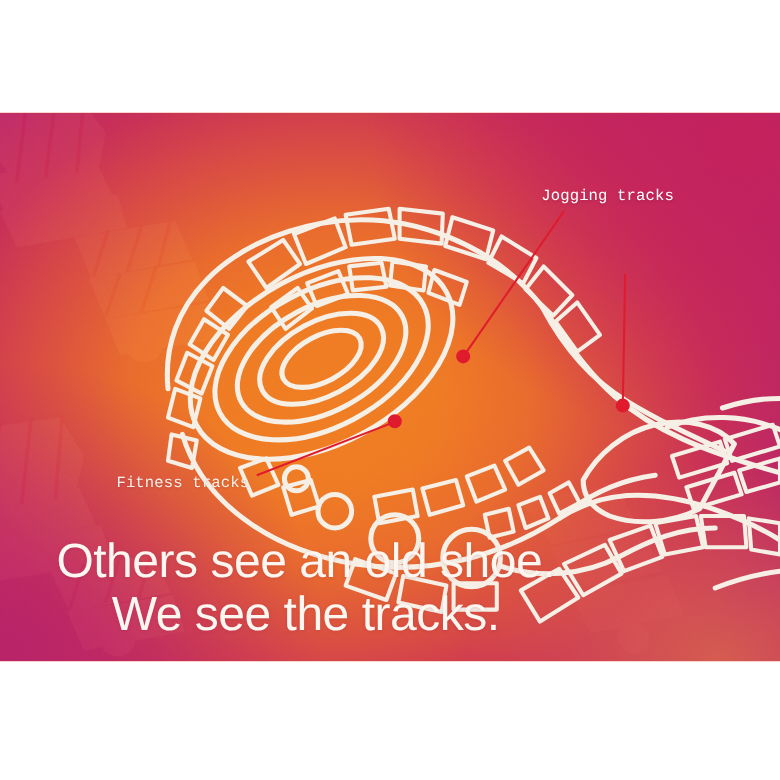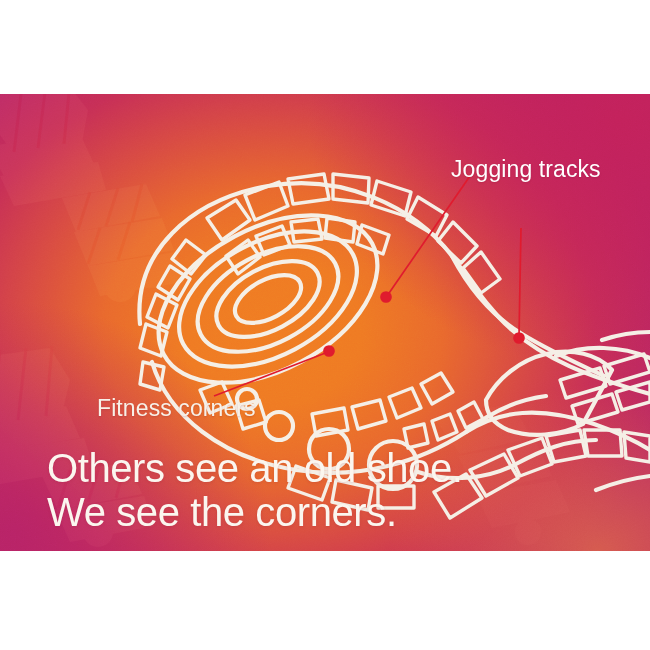--- a/index.html
+++ b/index.html
@@ -113,22 +113,22 @@
   }
 
   
   .callout-line {
     position: absolute;
     pointer-events: none;
   }
   .callout-label {
     position: absolute;
     color: #ffffff;
-    font-family: Liberation Sans, sans-serif;
-    font-size: 23px;
+    font-family: Liberation Mono, monospace;
+    font-size: 13px;
     font-weight: 400;
     letter-spacing: 0.1px;
     white-space: nowrap;
     text-shadow: 0 1px 2px rgba(120,20,50,0.22);
   }
   #label-jogging  { left: 451px; top: 62px; }
   #label-play     { left: 487px; top: 113px; }
   #label-fitness  { left: 97px;  top: 301px; color: #f7f1e8; }
 
   
@@ -136,20 +136,21 @@
     position: absolute;
     left: 47px;
     top: 352px;
     color: #fbf6ef;
     font-family: "Liberation Sans", sans-serif;
     font-size: 40px;
     line-height: 44px;
     font-weight: 400;
     letter-spacing: -0.4px;
     text-shadow: 0 1px 3px rgba(140,30,60,0.18);
+    text-align: center;
   }
   #headline .hl-line { display: block; }
 </style>
 </head>
 <body>
 
 <div id="poster-frame">
 
   <div id="poster">
 
@@ -346,21 +347,21 @@
         <circle cx="519" cy="244" r="5"></circle>
 
         <path d="M214,302 L328,258"></path>
         <circle cx="329" cy="257" r="5"></circle>
       </g>
     </svg>
 
     <div class="callout-label" id="label-jogging">Jogging tracks</div>
 
 
-    <div class="callout-label" id="label-fitness">Fitness corners</div>
+    <div class="callout-label" id="label-fitness">Fitness tracks</div>
 
     <div id="headline">
       <span class="hl-line">Others see an old shoe.</span>
-      <span class="hl-line">We see the corners.</span>
+      <span class="hl-line">We see the tracks.</span>
     </div>
 
   </div>
 </div>
 
 </body></html>

